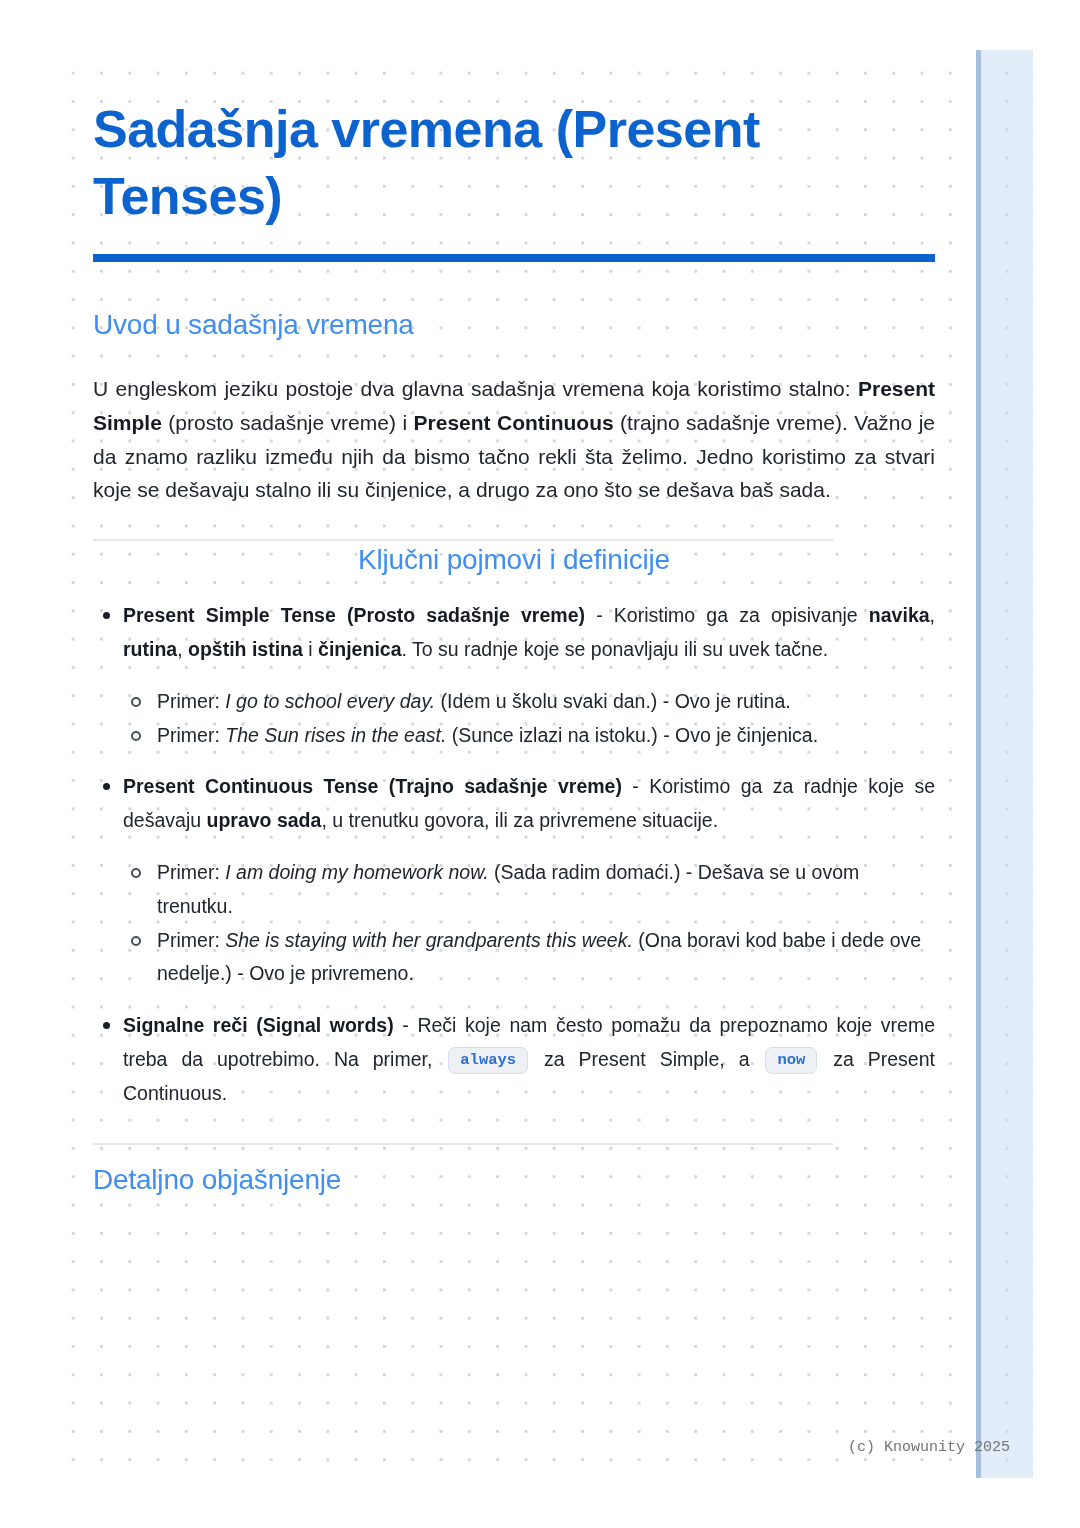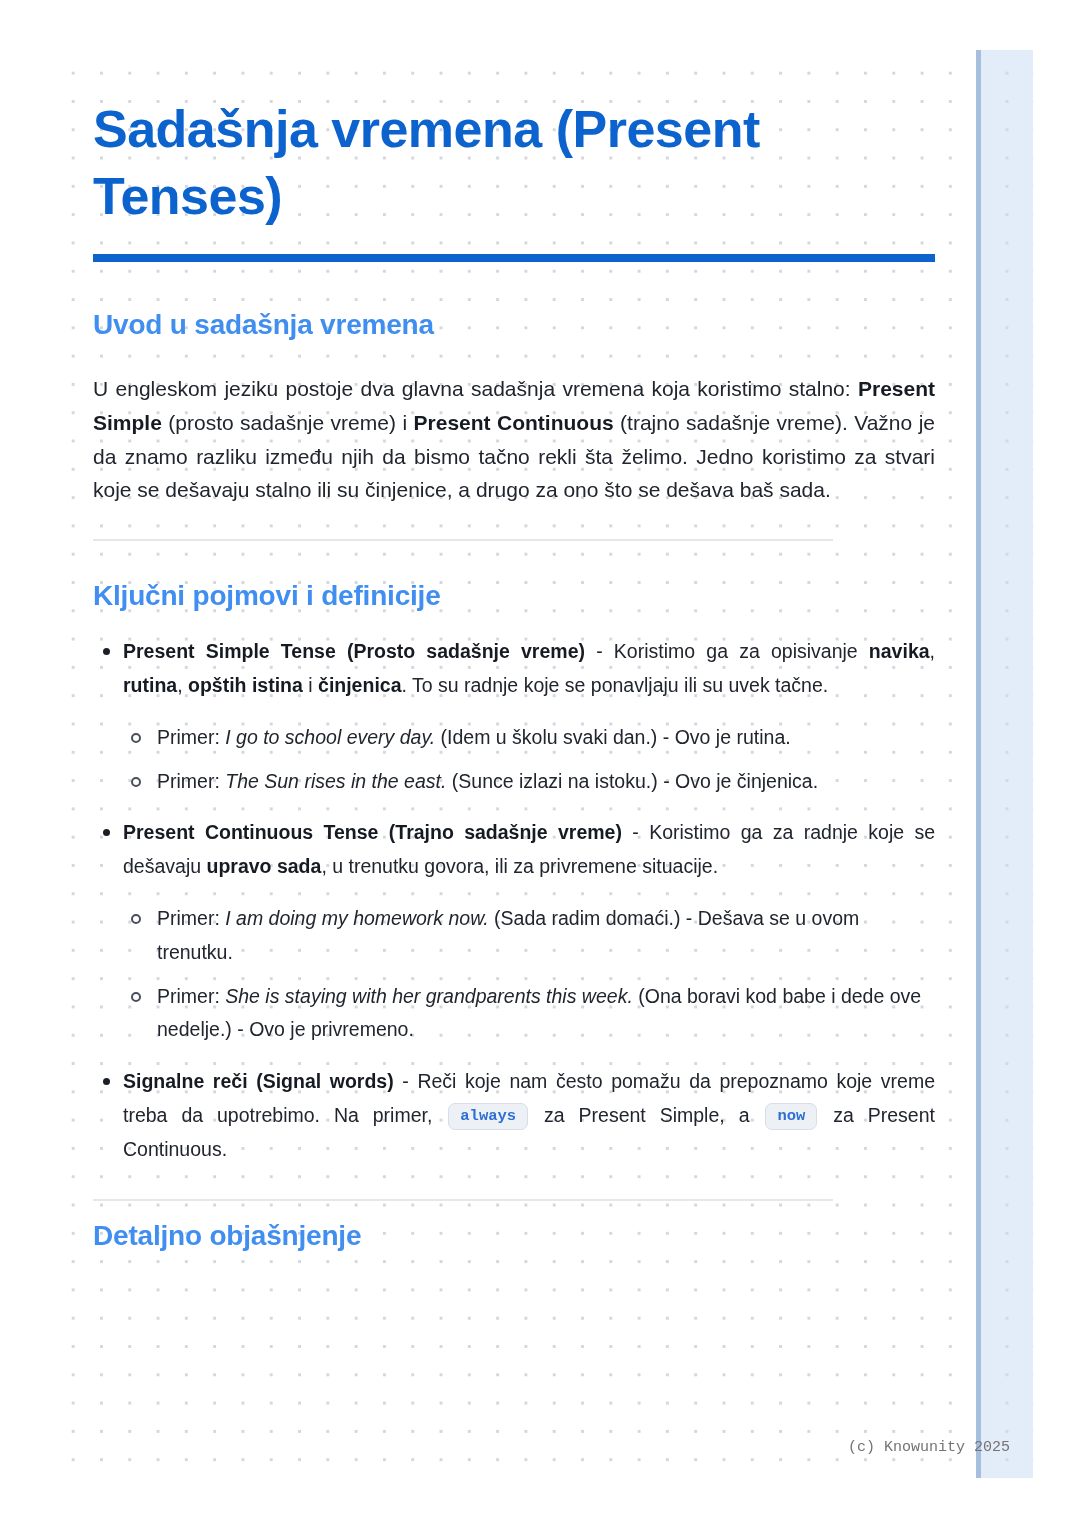--- a/index.html
+++ b/index.html
@@ -12,35 +12,35 @@
     position:absolute;left:56px;top:56px;width:978px;height:1424px;
     background-image:radial-gradient(circle,#d6d7dc 1.6px,rgba(255,255,255,0) 1.8px);
     background-size:28.3px 28.3px;background-position:3px 3px;
     z-index:0;
   }
   .side-line{position:absolute;left:976px;top:50px;width:5px;height:1428px;background:#a5bfdd;z-index:2;}
   .side-panel{position:absolute;left:981px;top:50px;width:52px;height:1428px;background:rgba(199,220,243,0.5);z-index:1;}
   .content{position:absolute;left:93px;top:8px;width:842px;padding-top:88px;z-index:3;}
   h1{margin:0;font-size:52px;line-height:67px;font-weight:bold;color:#0d63ce;letter-spacing:-0.5px;}
   .title-rule{width:842px;height:8px;background:#0d63ce;margin-top:24px;}
-  h2{margin:0;font-size:28px;line-height:38px;font-weight:bold;color:#408ef0;letter-spacing:-0.2px;}
+  h2{margin:0;font-size:28px;line-height:38px;font-weight:normal;color:#408ef0;letter-spacing:-0.2px;}
   .h2-uvod{margin-top:44px;}
-  .h2-kljucni{margin-top:36px;}
+  .h2-kljucni{text-align:center;}
   .h2-detaljno{margin-top:16px;}
   p.intro{margin:28px 0 0 0;font-size:21px;line-height:33.8px;color:#20252e;text-align:justify;}
   .b{font-weight:bold;color:#161b23;}
   .i{font-style:italic;}
   hr.div{border:none;height:2px;background:#e5e7eb;width:740px;margin:32px 0 0 0;}
   ul.main{list-style:none;margin:20px 0 0 0;padding:0;font-size:19.5px;line-height:33.8px;color:#20252e;}
   ul.main>li{position:relative;padding-left:30px;margin-top:18px;}
   ul.main>li:first-child{margin-top:0;}
   .li-text{margin:0;text-align:justify;}
   .dot-marker{position:absolute;left:10px;top:13px;width:7px;height:7px;border-radius:50%;background:#1a1f27;}
   ul.sub{list-style:none;margin:18px 0 0 0;padding:0 0 0 34px;}
-  ul.sub>li{position:relative;margin-top:10px;}
+  ul.sub>li{position:relative;}
   ul.sub>li:first-child{margin-top:0;}
   .ring-marker{position:absolute;left:-26px;top:12px;width:6px;height:6px;border:2px solid #49505c;border-radius:50%;background:transparent;}
   ul.sub .li-text{text-align:left;}
   .code{
     display:inline-block;font-family:"Liberation Mono","DejaVu Sans Mono",monospace;
     font-size:15.5px;font-weight:bold;color:#2d6fd3;background:#edf1f6;
     border:1.5px solid #d6deea;border-radius:7px;padding:2px 11px;line-height:21px;
     vertical-align:2px;margin:0 2px;
   }
   .footer{position:absolute;top:1439px;right:70px;font-size:15px;color:#737373;z-index:5;font-family:Liberation Mono, monospace;}

